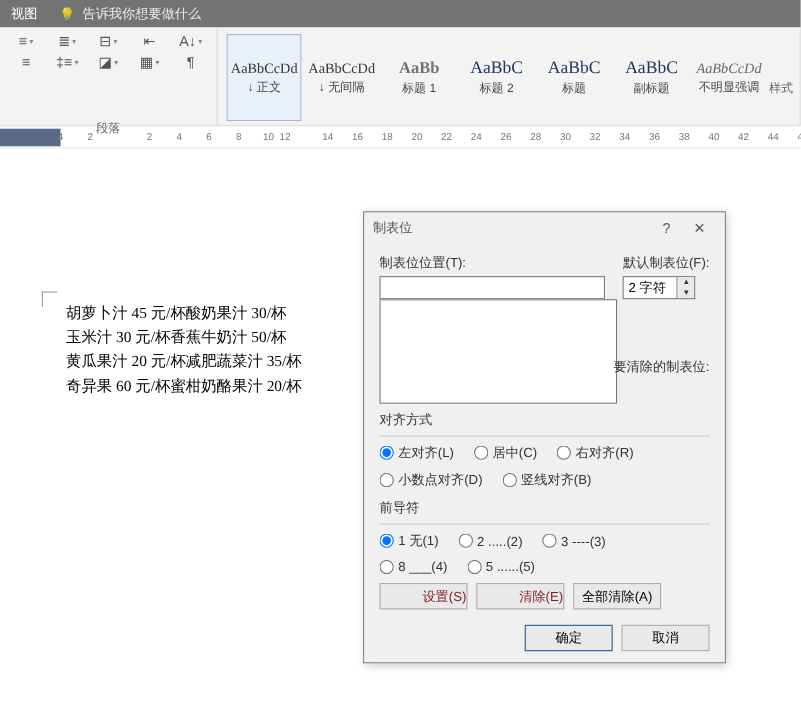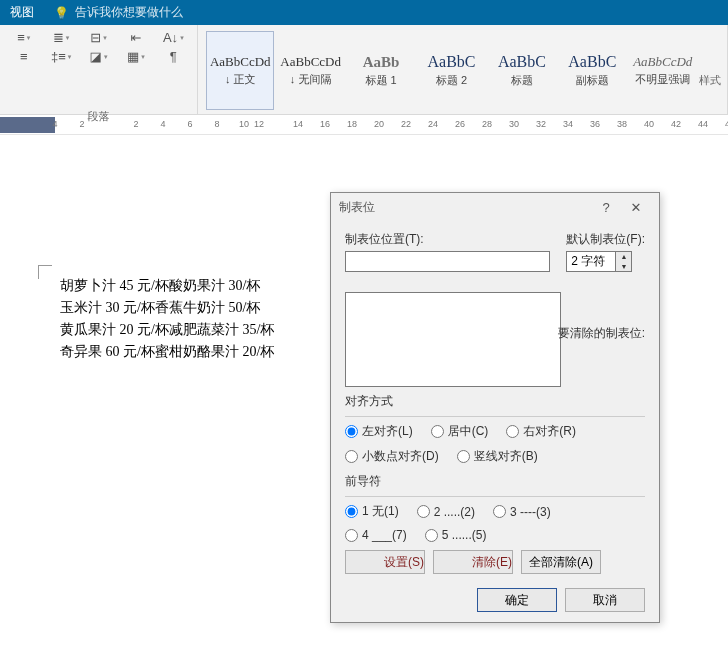--- a/index.html
+++ b/index.html
@@ -1,18 +1,18 @@
 <!DOCTYPE html>
 <html><head>
 <meta charset="utf-8">
 <style>
 * { box-sizing: border-box; margin: 0; padding: 0; }
 body { font-family: "Microsoft YaHei", SimSun, sans-serif; font-size: 12px; background: #fff; width: 728px; height: 655px; overflow: hidden; position: relative; }
 
-.titlebar { background: #0369a1; color: #fff; height: 25px; display: flex; align-items: center; padding: 0 10px; }
+.titlebar { background: #737373; color: #fff; height: 25px; display: flex; align-items: center; padding: 0 10px; }
 .titlebar .tab { margin-right: 20px; font-size: 12px; }
 .titlebar .bulb { margin-right: 6px; opacity: 0.8; }
 .titlebar .tell { opacity: 0.85; font-size: 12px; }
 
 .ribbon { background: #f3f3f3; border-bottom: 1px solid #d9d9d9; display: flex; height: 90px; }
 .ribbon-group { border-right: 1px solid #d9d9d9; display: flex; flex-direction: column; justify-content: space-between; padding: 4px 6px 2px; }
 .ribbon-group .label { text-align: center; font-size: 11px; color: #666; padding: 2px 0; border-top: 1px solid transparent; margin-top: 41px; }
 .para-group { width: 205px; }
 .para-btns { display: grid; grid-template-columns: repeat(5, 1fr); grid-template-rows: repeat(2, 1fr); gap: 2px; flex: 1; }
 .para-btns > div { display: flex; align-items: center; justify-content: center; color: #555; font-size: 13px; border: 1px solid transparent; }
@@ -38,21 +38,21 @@
 
 .doc { position: relative; padding: 140px 0 0 60px; background: #fff; }
 .doc .line { font-size: 14px; color: #000; line-height: 22px; font-family: SimSun, serif; }
 .doc .corner { position: absolute; left: 38px; top: 130px; width: 14px; height: 14px; border-left: 1px solid #999; border-top: 1px solid #999; }
 
 .dialog { position: absolute; left: 330px; top: 192px; width: 330px; background: #f0f0f0; border: 1px solid #888; box-shadow: 2px 2px 8px rgba(0,0,0,0.2); font-size: 12px; }
 .dlg-title { height: 28px; display: flex; align-items: center; padding: 0 8px; color: #555; }
 .dlg-title .spacer { flex: 1; }
 .dlg-title .btn { width: 30px; text-align: center; color: #555; font-size: 13px; }
 .dlg-body { padding: 10px 14px; color: #333; }
-.row1 { display: flex; gap: 16px; margin-bottom: 20px; align-items: flex-end; }
+.row1 { display: flex; gap: 16px; margin-bottom: 0; align-items: flex-end; }
 .row1 .col { display: flex; flex-direction: column; }
 .row1 .col1 { flex: 1; }
 .row1 label { margin-bottom: 3px; }
 .row1 input[type=text] { width: 100%; height: 21px; border: 1px solid #7a7a7a; padding: 0 4px; }
 .spin { display: flex; width: 66px; }
 .spin input { flex: 1; height: 21px; border: 1px solid #7a7a7a; padding: 0 4px; font-size: 12px; }
 .spin .arrows { width: 16px; display: flex; flex-direction: column; border: 1px solid #7a7a7a; border-left: none; }
 .spin .arrows div { flex: 1; font-size: 7px; display: flex; align-items: center; justify-content: center; background: #e9e9e9; }
 .listbox { width: 216px; height: 95px; border: 1px solid #7a7a7a; background: #fff; margin-bottom: 6px; }
 .clearinfo { position: absolute; right: 14px; top: 104px; font-size: 12px; }
@@ -237,21 +237,21 @@
           <span>2 .....(2)</span>
         </label>
       <label>
           <input type="radio" name="ld" style=""> 
           <span>3 ----(3)</span>
         </label>
     </div>
     <div class="radio-row">
       <label>
           <input type="radio" name="ld" style=""> 
-          <span>4 ___(7)</span>
+          <span>8 ___(4)</span>
         </label>
       <label>
           <input type="radio" name="ld" style=""> 
           <span>5 ......(5)</span>
         </label>
     </div>
 
     <div class="btn-row">
       <button class="dlg-btn" disabled="">设置(S)</button>
       <button class="dlg-btn" disabled="">清除(E)</button>

